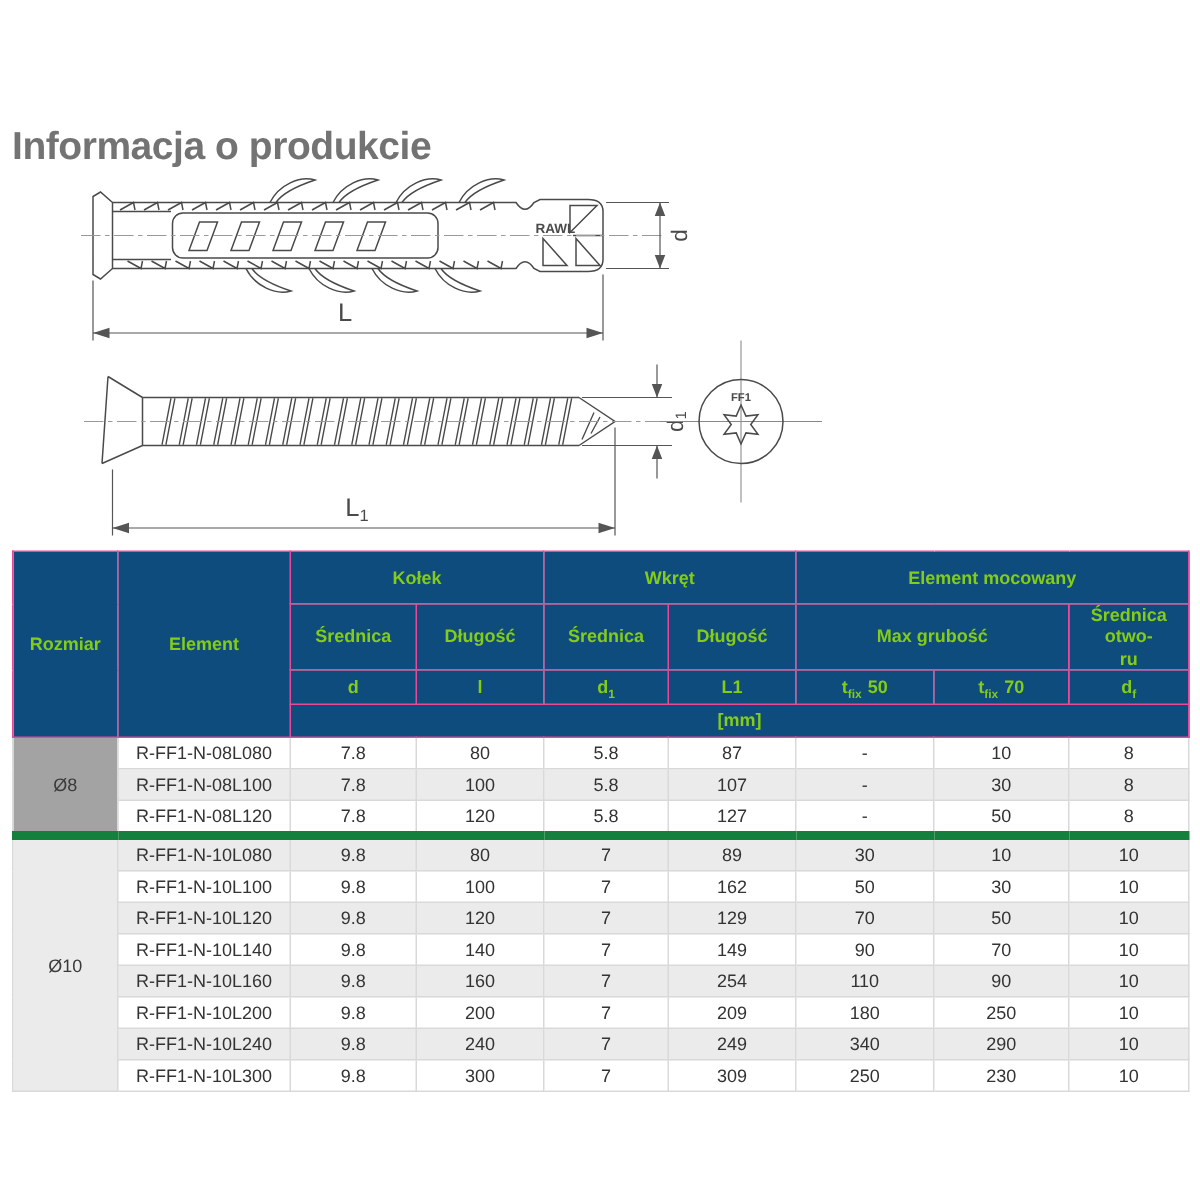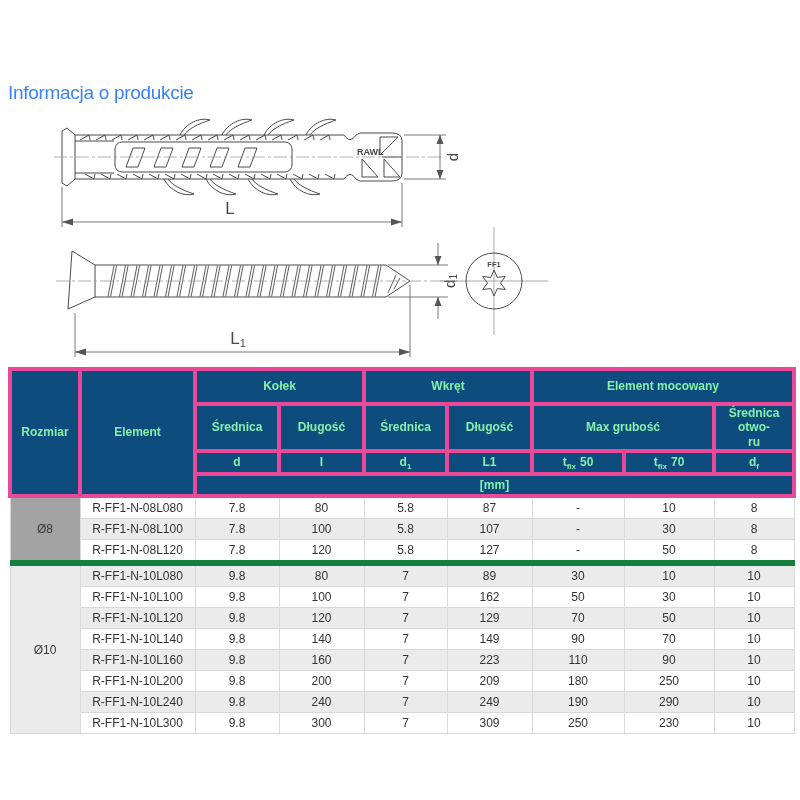--- a/index.html
+++ b/index.html
@@ -2,31 +2,31 @@
 <html><head>
 <meta charset="utf-8">
 <style>
   html,body{margin:0;padding:0}
   body{
     width:800px;height:800px;position:relative;overflow:hidden;
     background:#ffffff;font-family:"Liberation Sans",sans-serif;
   }
   .page-title{
     position:absolute;left:8px;top:82px;margin:0;
-    font-size:19px;font-weight:normal;color:#3b82f6;letter-spacing:-0.3px;
+    font-size:26px;font-weight:bold;color:#737373;letter-spacing:-0.3px;
   }
   .drawings{position:absolute;left:30px;top:115px}
   .drawings text{font-family:"Liberation Sans",sans-serif;fill:#4a4a4a}
 
   table.spec-table{
     position:absolute;left:8px;top:367px;width:784px;
     border-collapse:collapse;table-layout:fixed;
   }
   .spec-table thead th{
-    background:#0d4c7c;color:#86efac;border:4px solid #ec4899;
+    background:#0d4c7c;color:#84cc16;border:1px solid #ec4899;
     font-weight:bold;text-align:center;vertical-align:middle;
     font-size:12px;padding:0 2px;line-height:1.2;
   }
   .hr1{height:35px}.hr2{height:33px}.hr3{height:23px}.hr4{height:22px}
   .spec-table thead th.wrap{white-space:pre-line}
   .spec-table sub{font-size:8px;line-height:0}
   .sfx{padding-left:4px}
   .spec-table tbody td{
     height:20px;border:1px solid #d9d9d9;background:#ffffff;
     text-align:center;vertical-align:middle;font-size:12px;color:#333333;padding:0;
@@ -217,42 +217,42 @@
         <td>149</td>
         <td>90</td>
         <td>70</td>
         <td>10</td>
       </tr>
       <tr>
         <td>R-FF1-N-10L160</td>
         <td>9.8</td>
         <td>160</td>
         <td>7</td>
-        <td>223</td>
+        <td>254</td>
         <td>110</td>
         <td>90</td>
         <td>10</td>
       </tr>
       <tr>
         <td>R-FF1-N-10L200</td>
         <td>9.8</td>
         <td>200</td>
         <td>7</td>
         <td>209</td>
         <td>180</td>
         <td>250</td>
         <td>10</td>
       </tr>
       <tr>
         <td>R-FF1-N-10L240</td>
         <td>9.8</td>
         <td>240</td>
         <td>7</td>
         <td>249</td>
-        <td>190</td>
+        <td>340</td>
         <td>290</td>
         <td>10</td>
       </tr>
       <tr>
         <td>R-FF1-N-10L300</td>
         <td>9.8</td>
         <td>300</td>
         <td>7</td>
         <td>309</td>
         <td>250</td>

